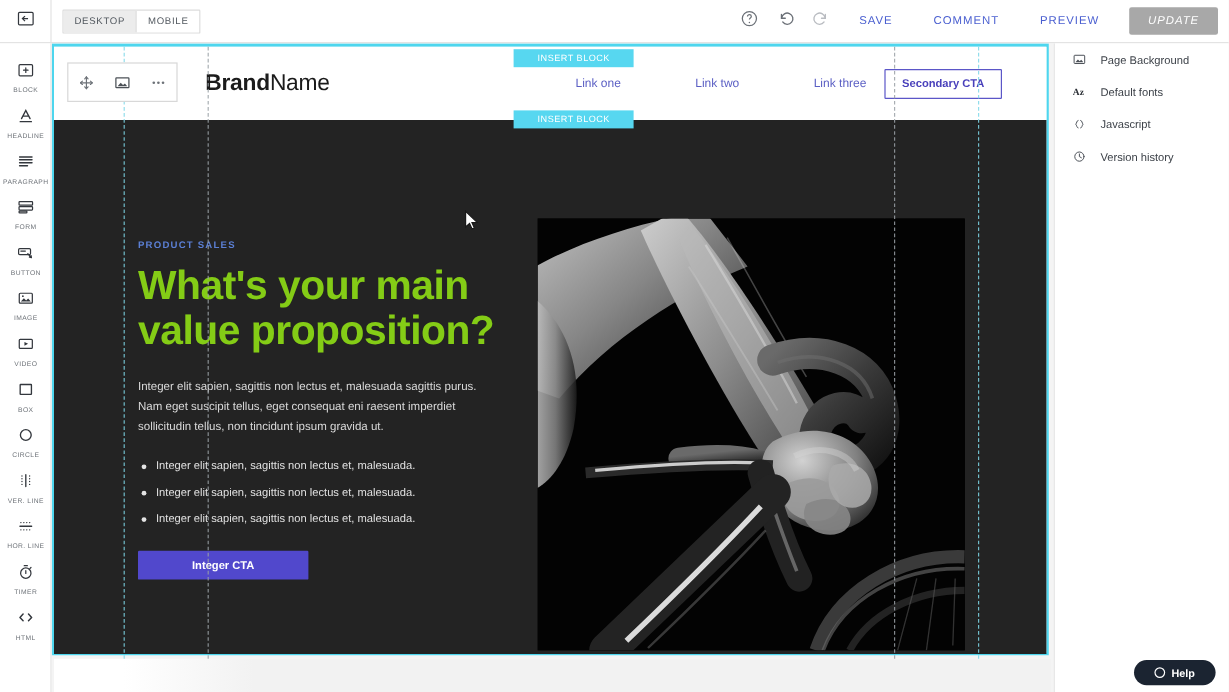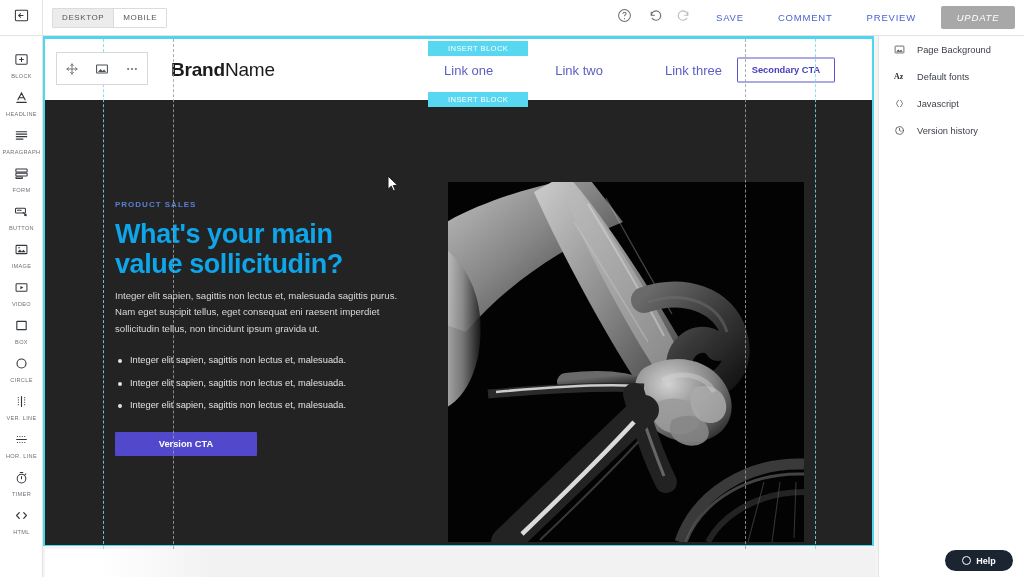--- a/index.html
+++ b/index.html
@@ -157,21 +157,21 @@
   }
   .brand b { font-weight: bold; }
   .brand span { font-weight: 400; }
 
   .navlinks {
     position: absolute; right: 150px; top: 50%;
     transform: translateY(-50%);
     display: flex; gap: 25px; align-items: center;
   }
   .navlink {
-    font-size: 13px; color: #5b5fc4; cursor: pointer;
+    font-size: 10px; color: #5b5fc4; cursor: pointer;
     white-space: nowrap;
     padding-left: 37px;
   }
   .sec-cta {
     position: absolute; right: 37px; top: 50%;
     transform: translateY(-50%);
     width: 98px; height: 25px;
     border: 1.5px solid #5b56c8; color: #4940bb;
     font-size: 9.3px; font-weight: bold;
     display: flex; align-items: center; justify-content: center;
@@ -215,23 +215,23 @@
   .hero-left {
     position: absolute; left: 70px; top: 100px;
     width: 300px;
   }
   .eyebrow {
     font-size: 8px; font-weight: bold; letter-spacing: 1px;
     color: #5b7fd4;
     margin-bottom: 11px;
   }
   .hero-title {
-    font-size: 27px; font-weight: bold; color: #0ea5e9;
+    font-size: 34px; font-weight: bold; color: #84cc16;
     line-height: 1.11; letter-spacing: -.4px;
-    margin-bottom: 8px;
+    margin-bottom: 20px;
   }
   .hero-para {
     font-size: 9.6px; color: #d9d9d9; line-height: 1.72;
     margin-bottom: 18px; width: 290px;
   }
   .hero-list { list-style: none; margin-bottom: 21px; }
   .hero-list li {
     font-size: 9.3px; color: #e0e0e0;
     line-height: 1.2; margin-bottom: 11px;
     padding-left: 15px; position: relative;
@@ -496,32 +496,32 @@
         <div class="sec-cta">Secondary CTA</div>
       </div>
 
       <div class="hero">
 
         <div class="hero-left">
           <div class="eyebrow">PRODUCT SALES</div>
 
           <div class="hero-title">
             <div>What's your main</div>
-            <div>value sollicitudin?</div>
+            <div>value proposition?</div>
           </div>
 
           <div class="hero-para">Integer elit sapien, sagittis non lectus et, malesuada sagittis purus. Nam eget suscipit tellus, eget consequat eni raesent imperdiet sollicitudin tellus, non tincidunt ipsum gravida ut.</div>
 
           <ul class="hero-list">
             <li>Integer elit sapien, sagittis non lectus et, malesuada.</li>
             <li>Integer elit sapien, sagittis non lectus et, malesuada.</li>
             <li>Integer elit sapien, sagittis non lectus et, malesuada.</li>
           </ul>
 
-          <div class="primary-cta">Version CTA</div>
+          <div class="primary-cta">Integer CTA</div>
         </div>
 
         <div class="hero-photo">
           <svg viewBox="0 0 356 360" preserveAspectRatio="none" aria-hidden="true">
             <defs>
               <linearGradient id="armG" x1="0" y1="0" x2="1" y2="1">
                 <stop offset="0" stop-color="#cfcfcf"></stop>
                 <stop offset=".45" stop-color="#8d8d8d"></stop>
                 <stop offset="1" stop-color="#2c2c2c"></stop>
               </linearGradient>

